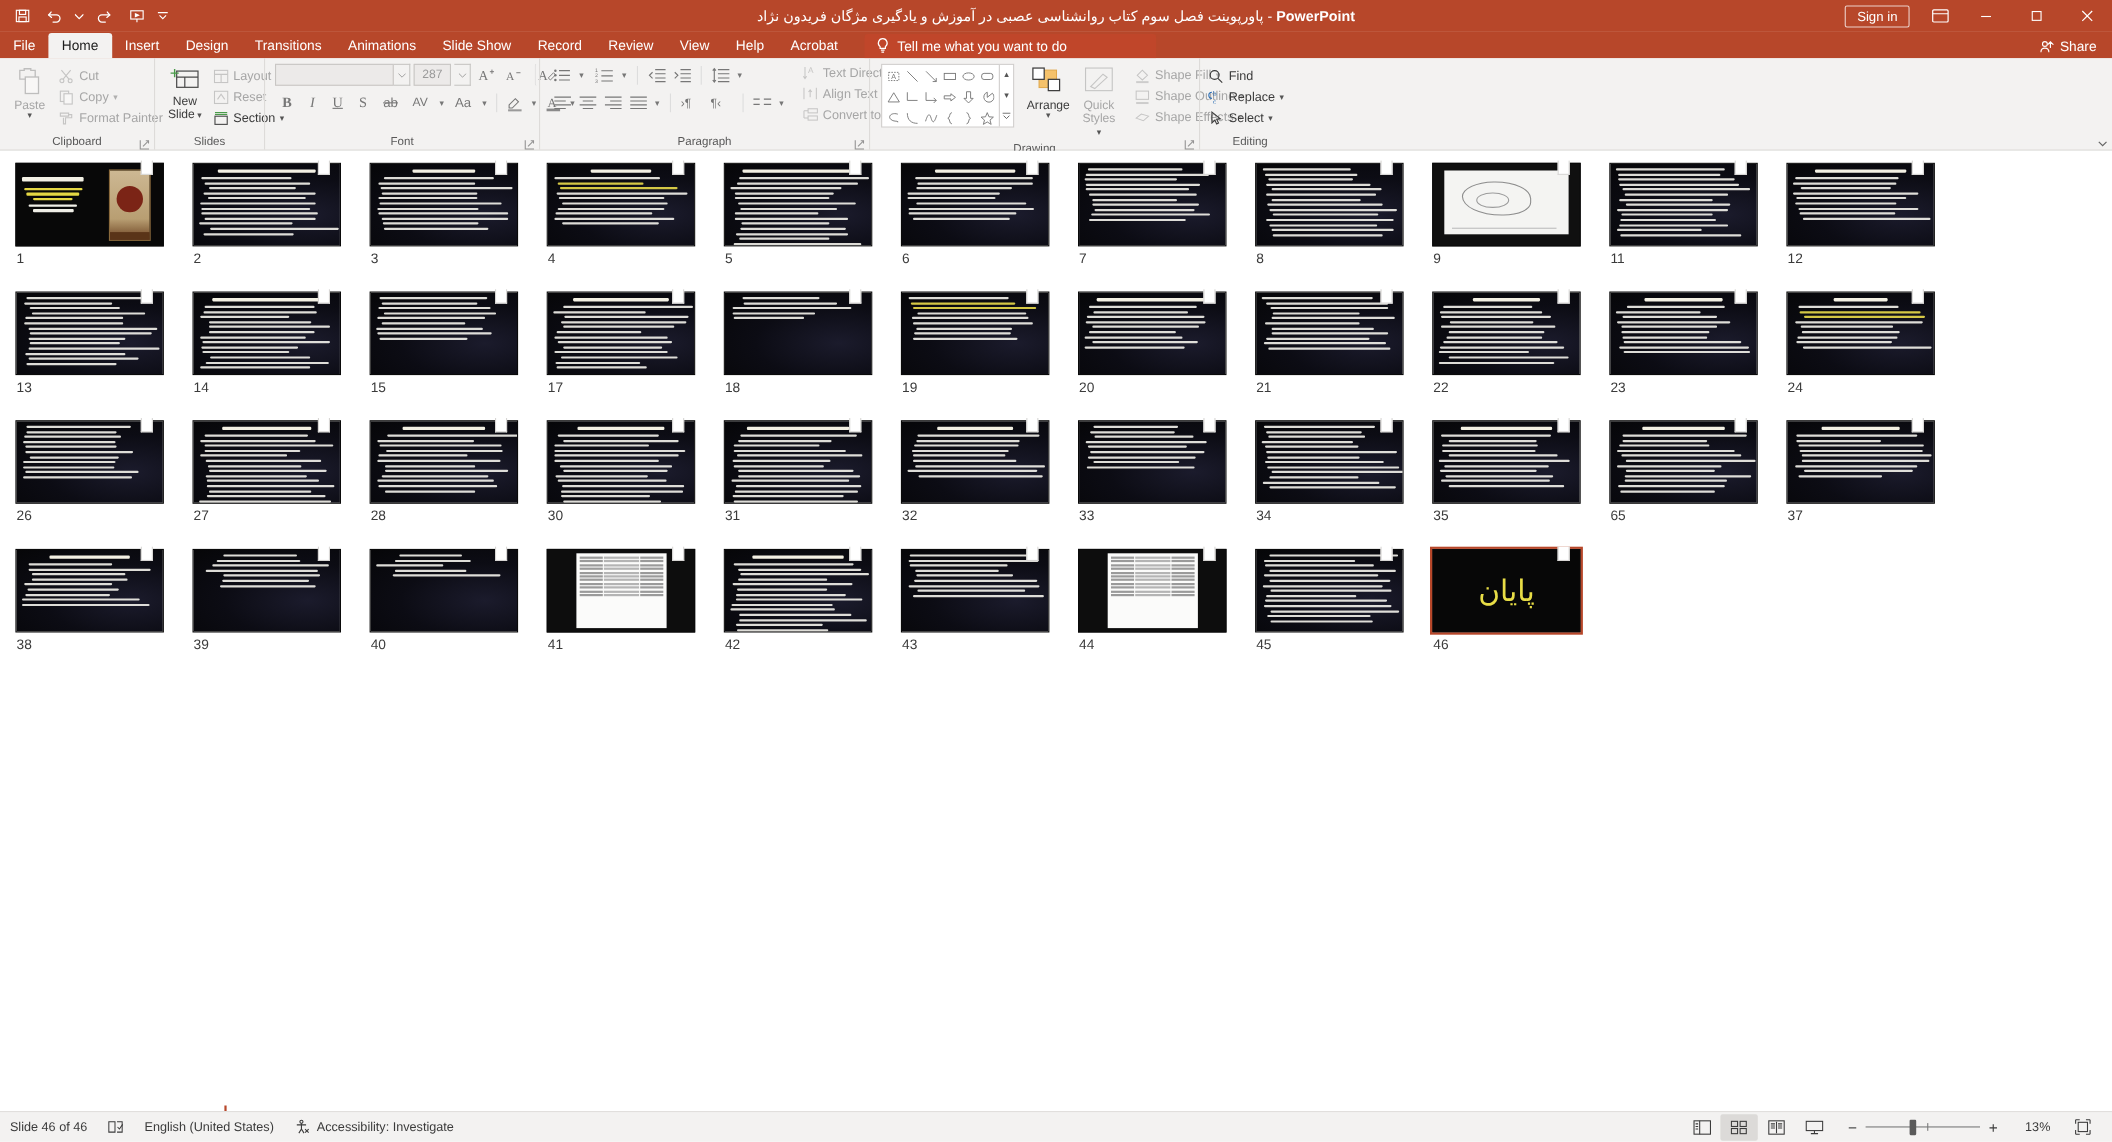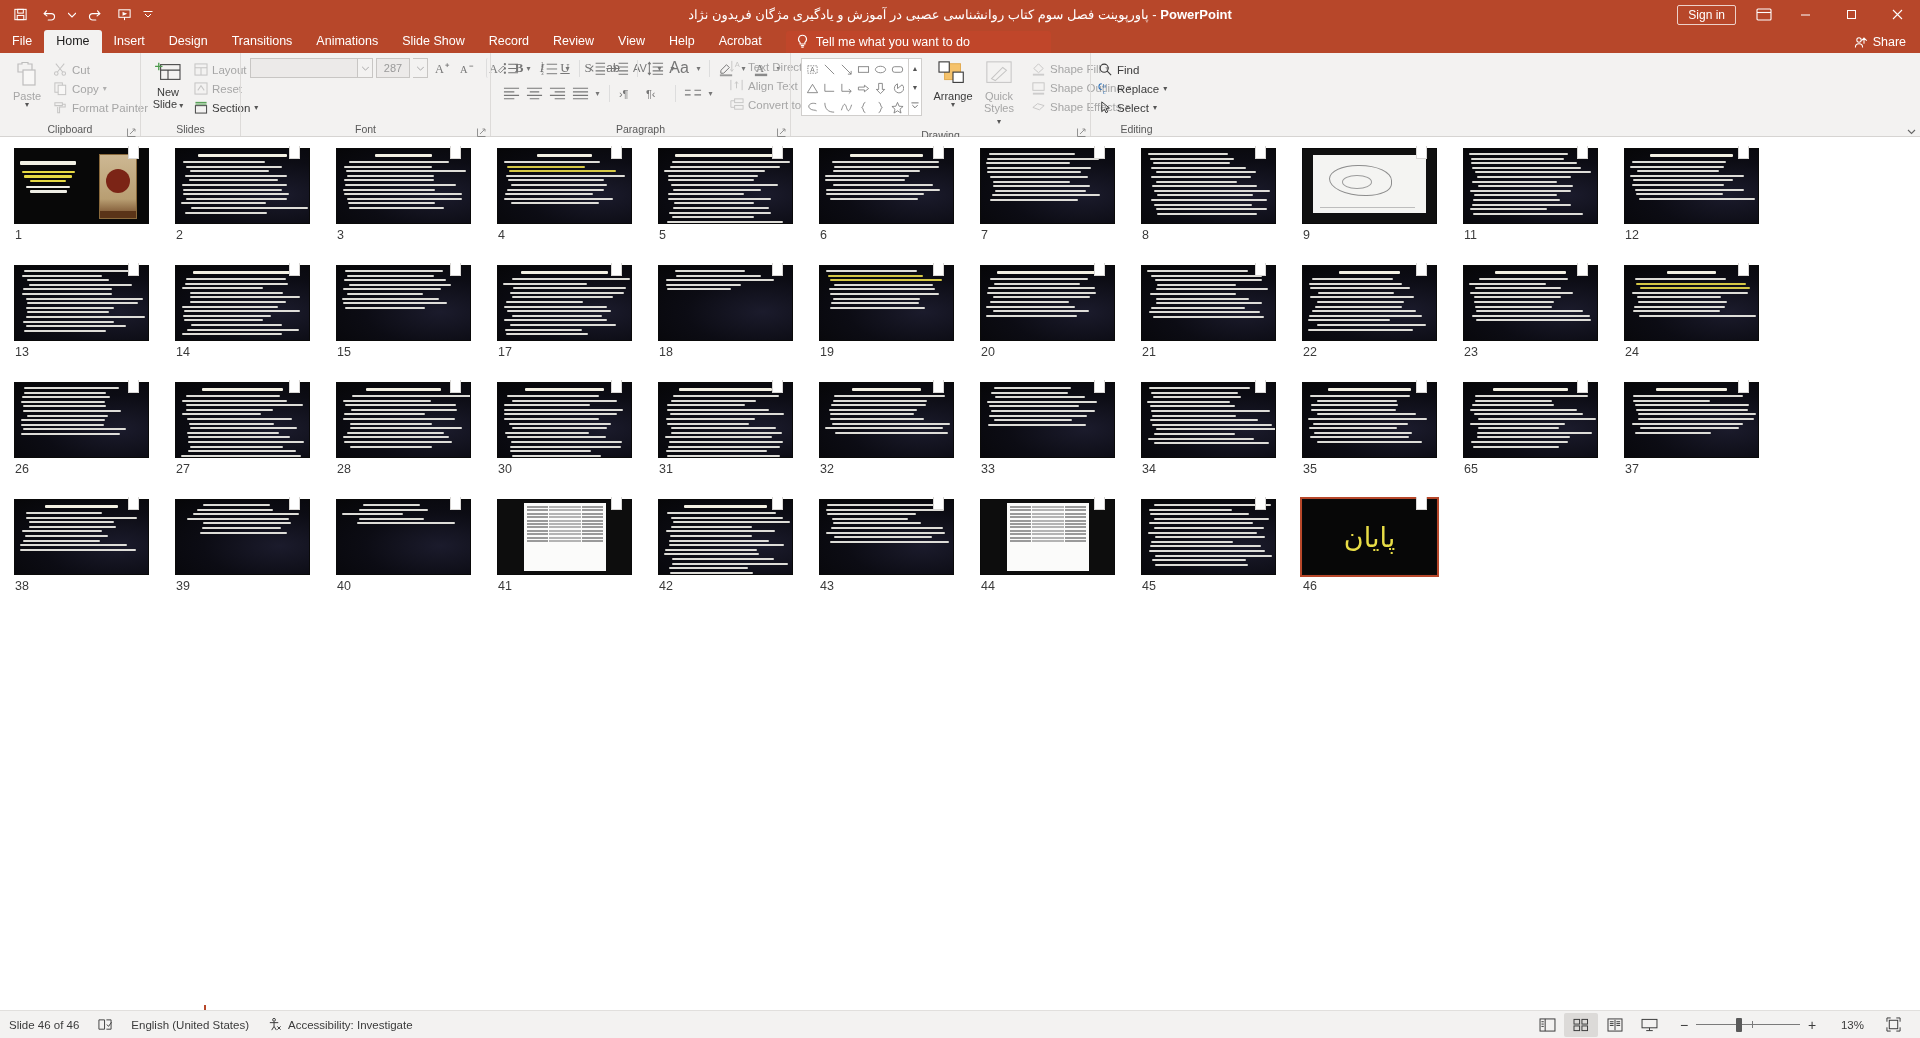--- a/index.html
+++ b/index.html
@@ -354,21 +354,21 @@
           </span>
           <span class="lbl">Section</span>
           <span class="caret">▾</span>
         </div>
       </div>
     </div>
     <div class="group-label">Slides</div>
   </div>
 
   <div class="group" style="width:250px">
-    <div class="group-body" style="flex-direction:row;padding-left:5px">
+    <div class="group-body" style="flex-direction:column;padding-left:5px">
       <div style="display:flex;align-items:center;gap:3px;margin-bottom:5px">
         <div style="display:flex">
           <div class="fontbox disabled"></div>
           <div class="spin">
             <svg width="7" height="5" viewBox="0 0 8 6">
                 <path d="M0 1 L4 5 L8 1" stroke="#9a9a9a" stroke-width="1" fill="none"></path>
               </svg>
           </div>
         </div>
         <div class="sizebox">287</div>
@@ -412,21 +412,21 @@
         <div class="ftbtn" style="width:26px">
             <span style="text-decoration:line-through;font-size:12px">ab</span>
           </div>
         <div class="ftbtn" style="width:26px">
             <span style="font-size:11px">AV</span>
           </div>
         <div class="ftbtn" style="width:11px">
             <span style="font-size:8px">▾</span>
           </div>
         <div class="ftbtn" style="width:26px">
-            <span style="font-size:16px">Aa</span>
+            <span style="font-size:12px">Aa</span>
           </div>
         <div class="ftbtn" style="width:11px">
             <span style="font-size:8px">▾</span>
           </div>
         <div style="width:1px;height:17px;background:#ddd;margin:0 4px"></div>
         <div class="ftbtn">
           <svg width="17" height="17" viewBox="0 0 18 18" fill="none" stroke="#777" stroke-width="1.05">
             <path d="M3 11 L9 5 L12 8 L6 14 H3 Z"></path>
               <rect x="2" y="15.2" width="13" height="2" fill="#9a9a9a" stroke="none"></rect>
           </svg>

